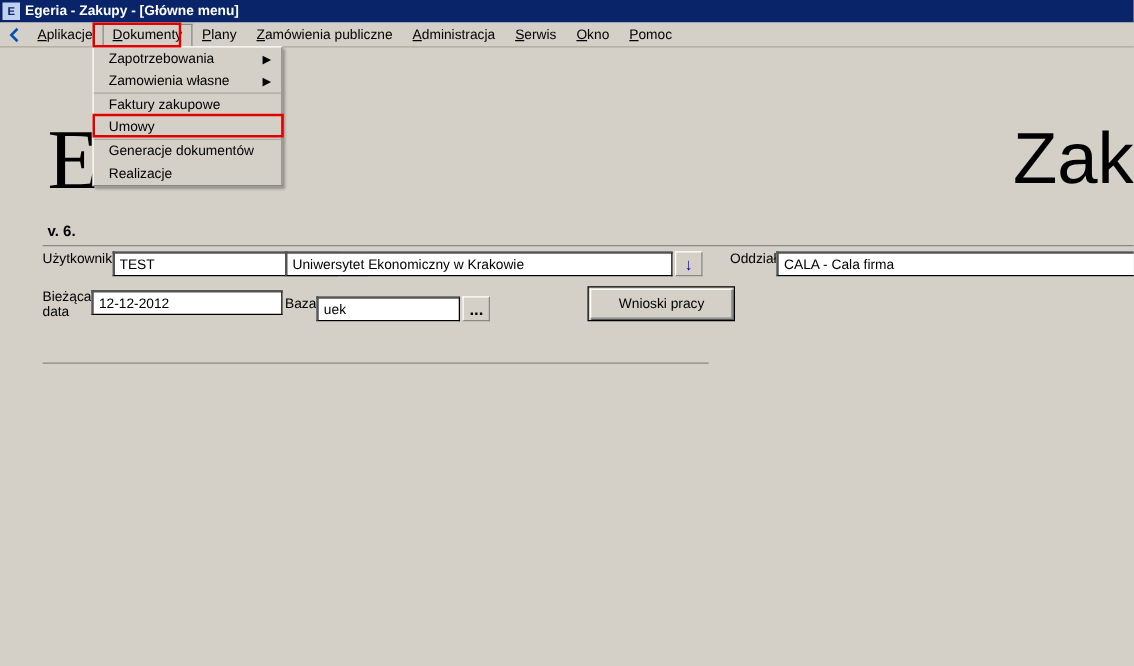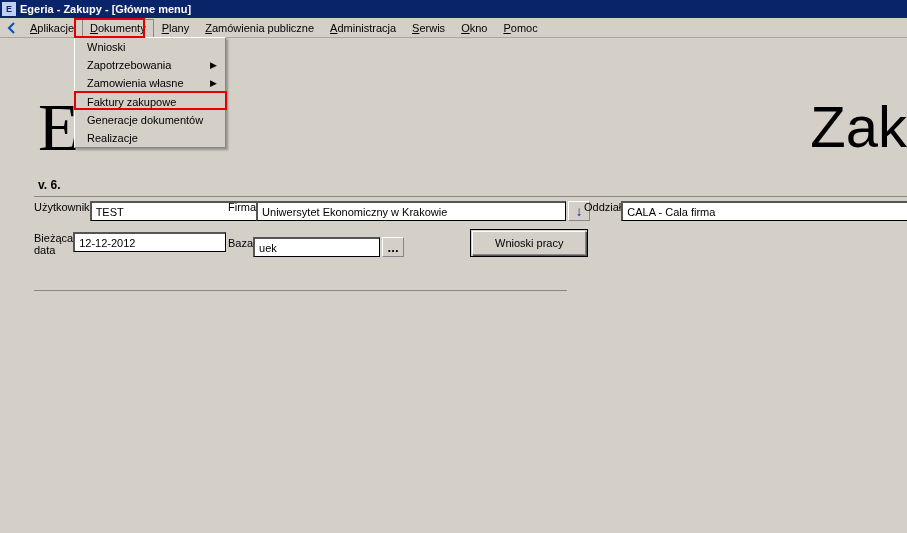--- a/index.html
+++ b/index.html
@@ -229,32 +229,32 @@
   <div class="menu-item">
       <span><span class="ul">O</span>kno</span>
     </div>
   <div class="menu-item">
       <span><span class="ul">P</span>omoc</span>
     </div>
 </div>
 
 <div class="dropdown">
   <div class="dropdown-item">
-    <span>Wnioski</span>
-  </div>
-  <div class="dropdown-item">
     <span>Zapotrzebowania</span>
     <span class="sub-arrow">▶</span>
   </div>
   <div class="dropdown-item sep-below">
     <span>Zamowienia własne</span>
     <span class="sub-arrow">▶</span>
   </div>
   <div class="dropdown-item">
     <span>Faktury zakupowe</span>
+  </div>
+  <div class="dropdown-item sep-below">
+    <span>Umowy</span>
   </div>
   <div class="dropdown-item">
     <span>Generacje dokumentów</span>
   </div>
   <div class="dropdown-item">
     <span>Realizacje</span>
   </div>
 </div>
 
 <div class="highlight-red hl-menu"></div>
@@ -268,21 +268,20 @@
   <div class="form-area">
     <div class="form-row">
       <div class="field" style="width:178px">
         <label>Użytkownik</label>
         <div class="input-wrap">
           <input class="text-input" style="width: 180px;" value="TEST">
           <button class="btn-small">...</button>
         </div>
       </div>
       <div class="field" style="width:340px">
-        <label>Firma</label>
         <div class="input-wrap">
           <input class="text-input" style="width: 310px;" value="Uniwersytet Ekonomiczny w Krakowie">
           <button class="btn-save">
               <span>↓</span>
             </button>
         </div>
       </div>
       <div class="field" style="width:320px">
         <label>Oddział</label>
         <div class="input-wrap">
@@ -295,21 +294,21 @@
     </div>
 
     <div class="form-row" style="align-items:flex-end">
       <div class="field" style="width:178px">
         <label>Bieżąca data</label>
         <input class="text-input" style="width: 207px;" value="12-12-2012">
       </div>
       <div class="field" style="width:150px">
         <label>Baza</label>
         <div class="input-wrap">
-          <input class="text-input" style="width: 127px;" value="uek">
+          <input class="text-input" style="width: 115px;" value="uek">
           <button class="btn-small">...</button>
         </div>
       </div>
       <div style="width:60px"></div>
       <div class="btn-main-wrap">
         <button class="btn-main">Wnioski pracy</button>
       </div>
     </div>
   </div>
   <div class="bottom-sep"></div>

